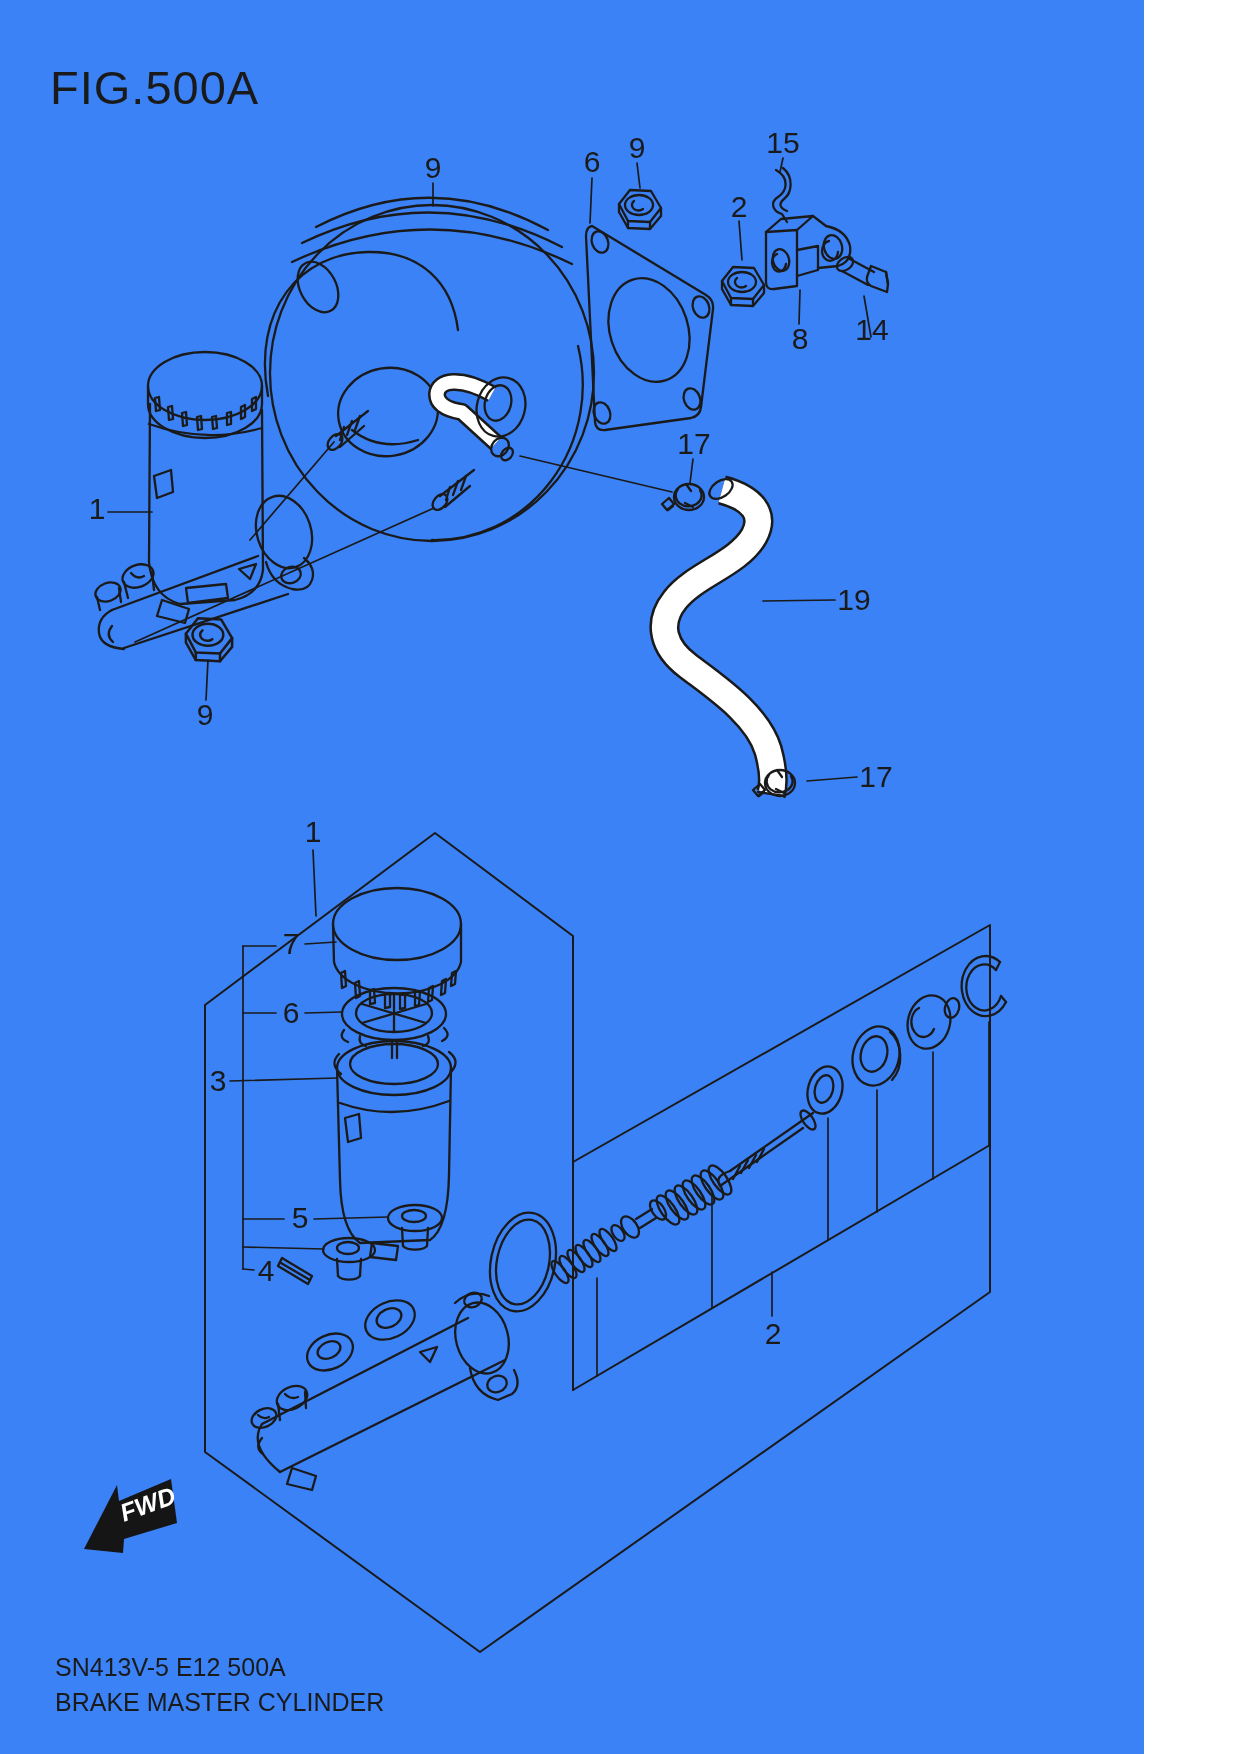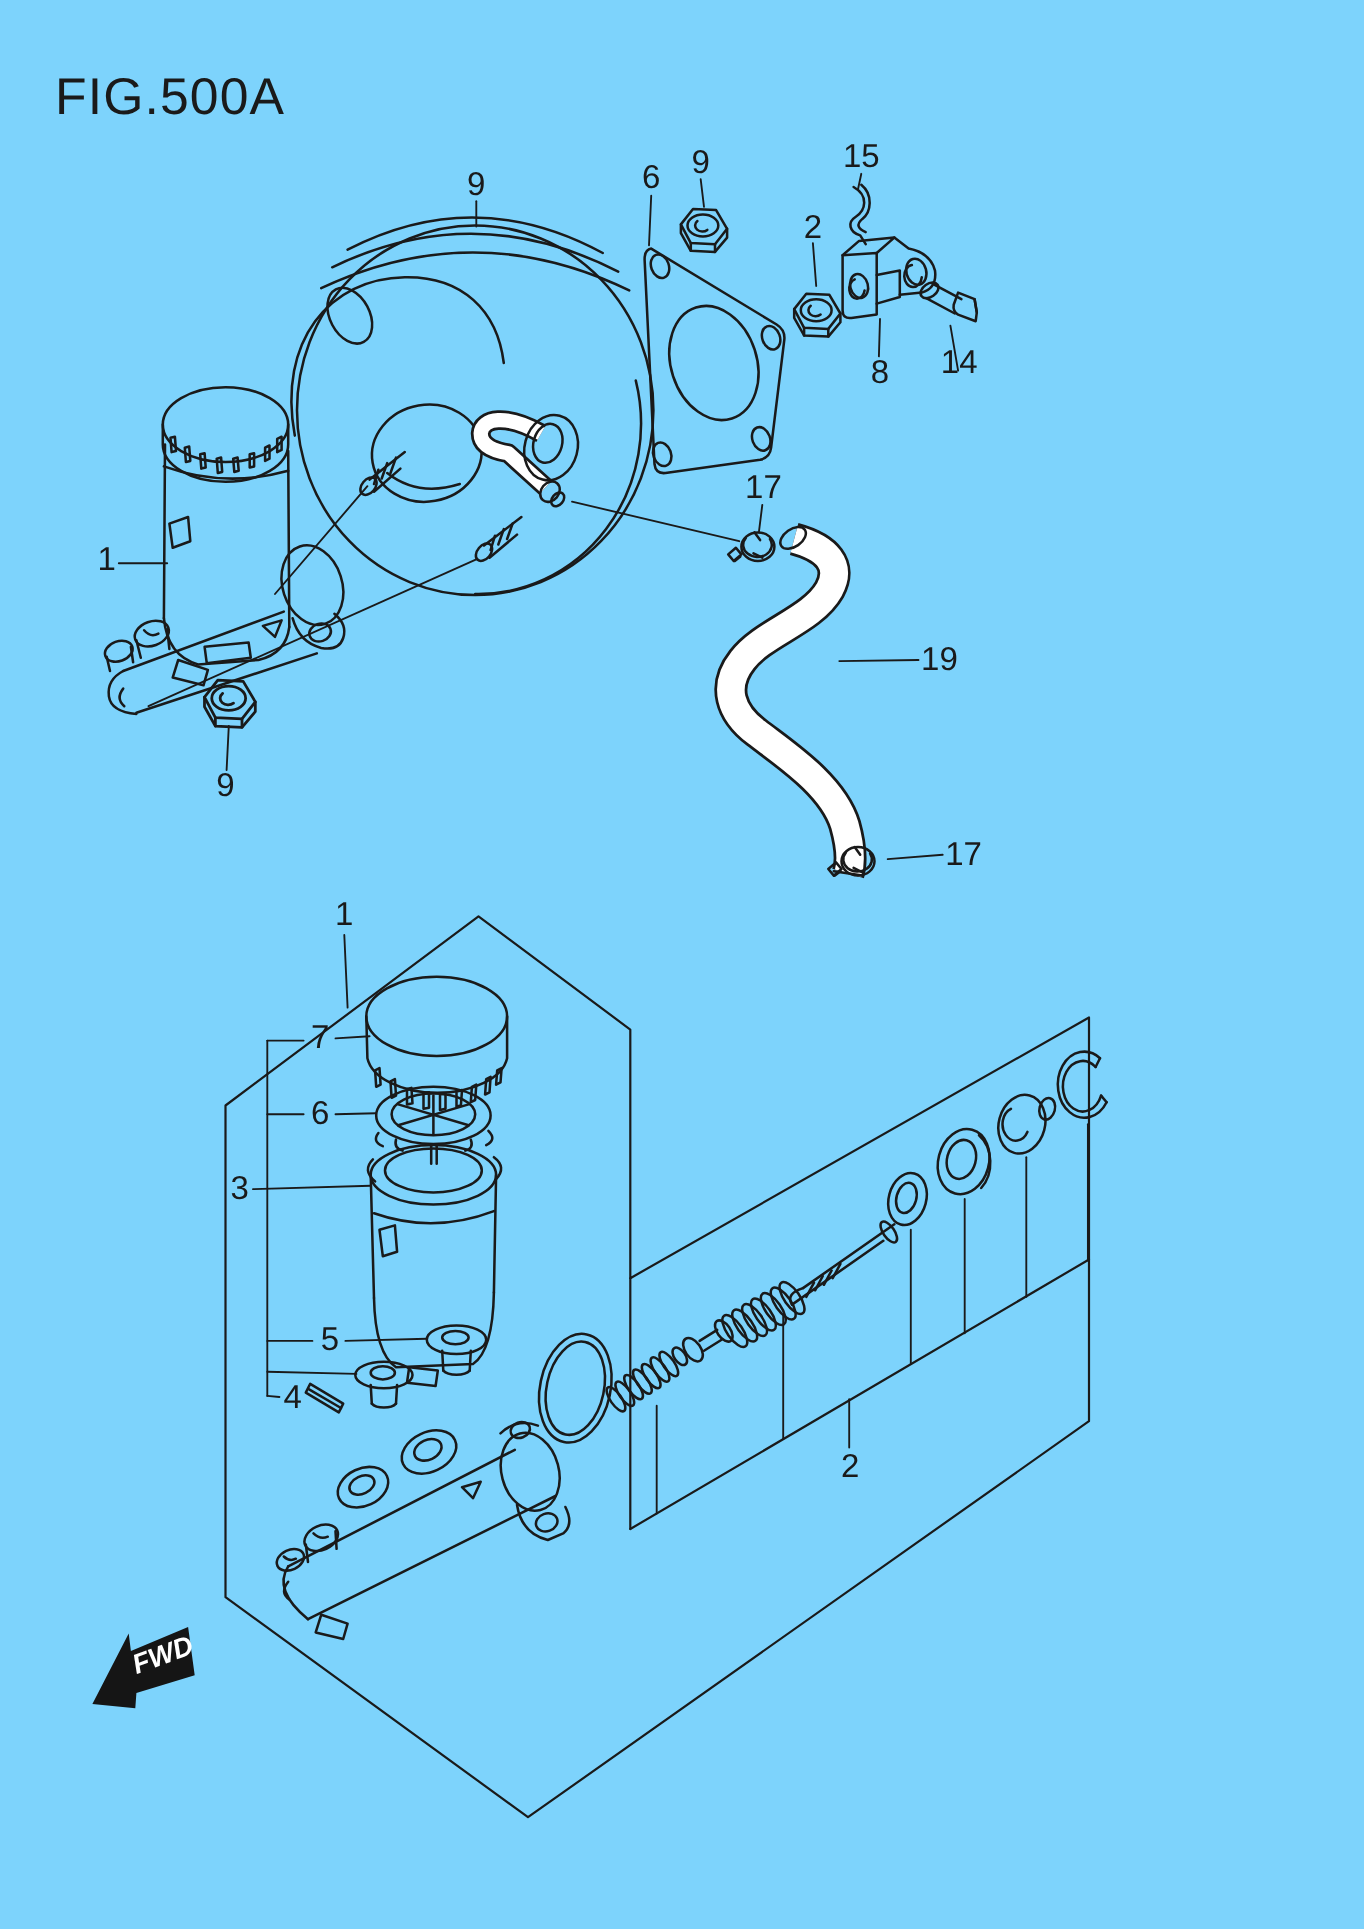--- a/index.html
+++ b/index.html
@@ -1,16 +1,16 @@
 <!DOCTYPE html>
 <html><head>
 <meta charset="utf-8">
 <style>
   html,body{margin:0;padding:0;background:#fff;}
-  .page{position:relative;width:1240px;height:1754px;background:#7dd3fc;overflow:hidden;
+  .page{position:relative;width:1144px;height:1754px;background:#3b82f6;overflow:hidden;
         font-family:"Liberation Sans",sans-serif;color:#1a1a1a;}
   .fig-title{position:absolute;left:50px;top:60px;font-size:47px;font-weight:500;letter-spacing:1px;}
   .footer{position:absolute;left:55px;top:1650px;font-size:25px;font-weight:500;line-height:35px;}
   .co{position:absolute;transform:translate(-50%,-50%);font-size:30px;font-weight:500;
       letter-spacing:0;white-space:nowrap;}
   svg.draw{position:absolute;left:0;top:0;}
   svg.draw path,svg.draw line,svg.draw ellipse,svg.draw circle,svg.draw polyline{
       fill:none;stroke:#1a1a1a;stroke-width:2.3;stroke-linecap:round;stroke-linejoin:round;}
   svg.draw .thin{stroke-width:1.7;}
   svg.draw .box{stroke-width:2.0;}
@@ -389,15 +389,17 @@
 
   <span class="co" style="left:313px;top:832px">1</span>
   <span class="co" style="left:291px;top:944px">7</span>
   <span class="co" style="left:291px;top:1013px">6</span>
   <span class="co" style="left:218px;top:1081px">3</span>
   <span class="co" style="left:300px;top:1218px">5</span>
   <span class="co" style="left:266px;top:1271px">4</span>
   <span class="co" style="left:773px;top:1334px">2</span>
 
   <div class="footer">
+    <div>SN413V-5 E12 500A</div>
+    <div>BRAKE MASTER CYLINDER</div>
   </div>
 
 </div>
 
 </body></html>

